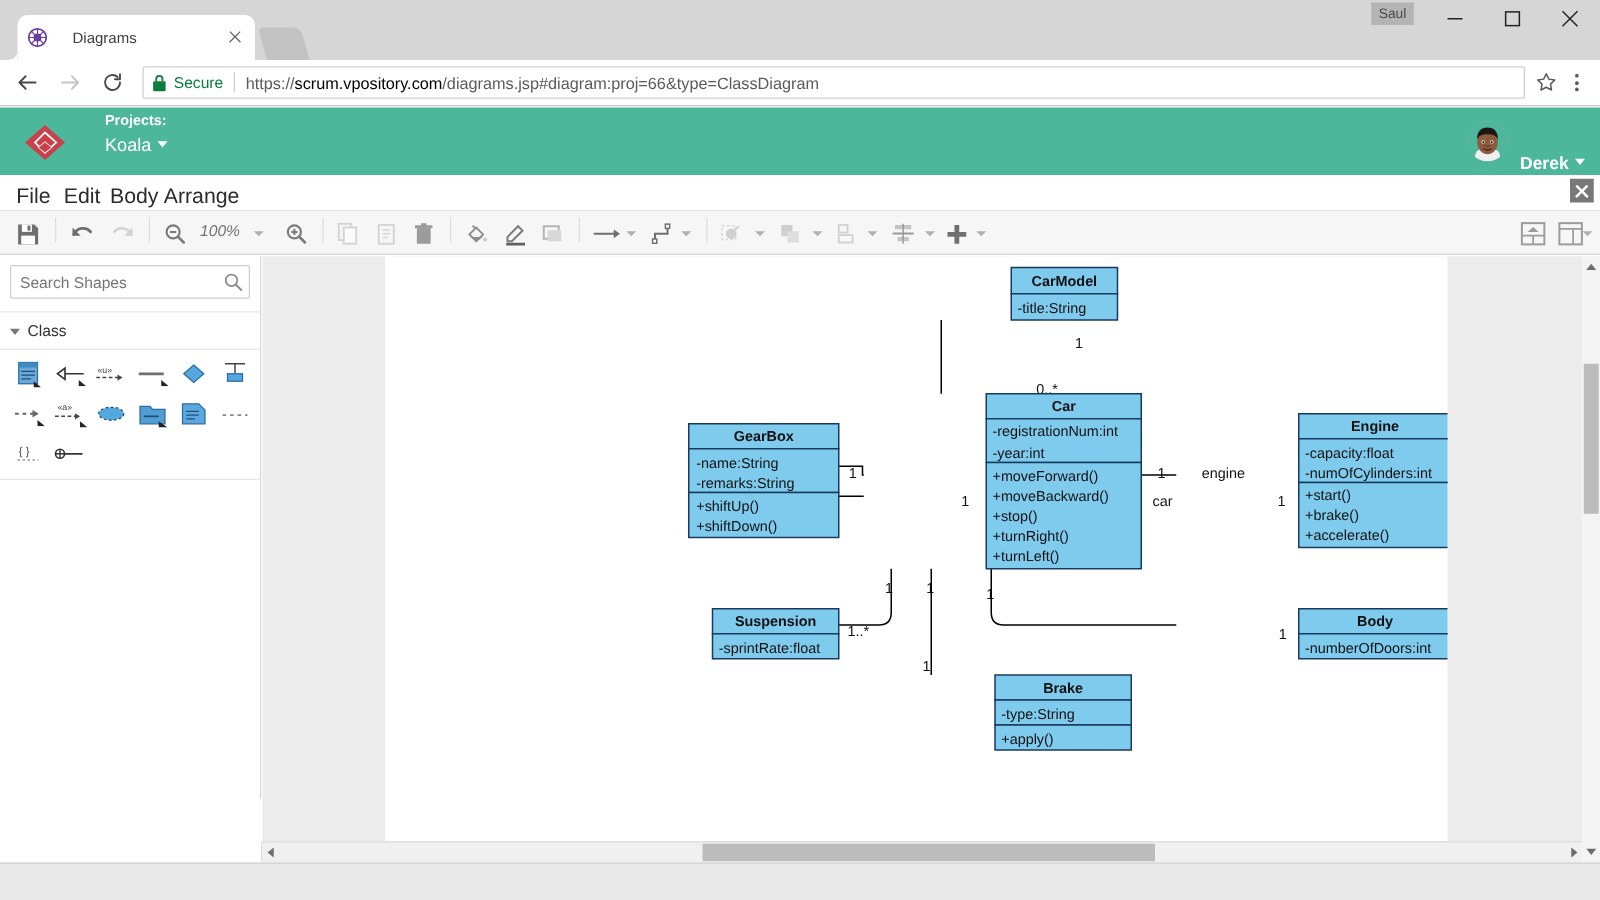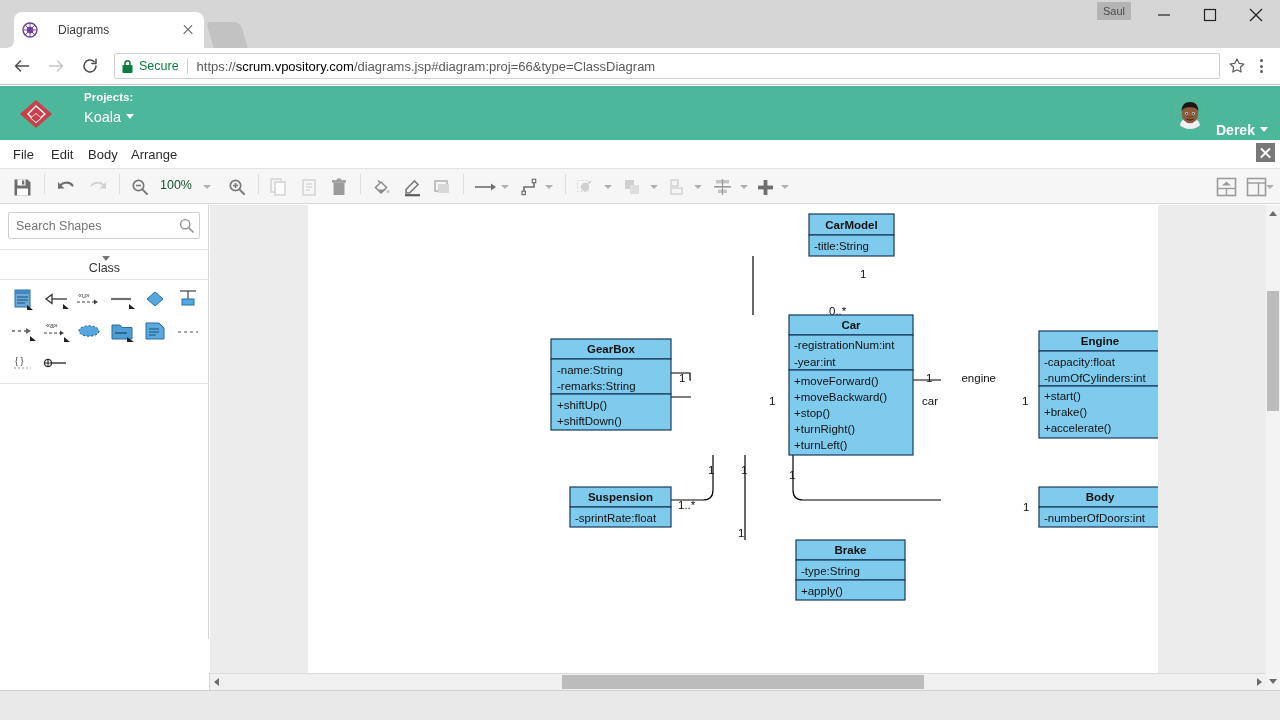--- a/index.html
+++ b/index.html
@@ -126,21 +126,21 @@
     position: absolute; left: 1216px; top: 122px; font-size: 14px;
     color: #fff; font-weight: bold; cursor: pointer;
   }
 
   
   .menubar {
     position: absolute; top: 140px; left: 0; width: 1280px; height: 29px;
     background: #fff; border-bottom: 1px solid #e2e2e2;
   }
   .menu-item {
-    position: absolute; top: 147px; font-size: 13px; color: #2b2b2b; cursor: pointer;
+    position: absolute; top: 147px; font-size: 17px; color: #2b2b2b; cursor: pointer;
   }
   .close-x {
     position: absolute; left: 1256px; top: 143px; width: 19px; height: 19px;
     background: #787878; cursor: pointer;
   }
   .close-x::before, .close-x::after {
     content: ""; position: absolute; left: 3px; top: 8.5px; width: 13px; height: 2.4px;
     background: #fff;
   }
   .close-x::before { transform: rotate(45deg); }
@@ -153,21 +153,21 @@
   }
   .tb {
     position: absolute; top: 176px; height: 22px;
     display: flex; align-items: center; cursor: pointer;
   }
   .tb svg { display: block; }
   .tb-sep {
     position: absolute; top: 174px; width: 1px; height: 20px; background: #dedede;
   }
   .zoom-label {
-    position: absolute; top: 178px; left: 160px; font-size: 12.5px; color: #14532d;
+    position: absolute; top: 178px; left: 160px; font-size: 12.5px; color: #737373; font-style: italic;
   }
   .tri-dn {
     width: 0; height: 0; margin-left: 4px;
     border-left: 4px solid transparent; border-right: 4px solid transparent;
     border-top: 4px solid #b0b0b0;
   }
 
   
   .shapes-panel {
     position: absolute; top: 205px; left: 0; width: 209px; height: 434px;
@@ -178,21 +178,21 @@
     width: 100%; height: 27px; border: 1px solid #cfcfcf; border-radius: 2px;
     font-size: 12.5px; color: #9a9a9a; padding: 0 26px 0 7px;
     font-family: "Liberation Sans", sans-serif; background: #fff; outline: none;
   }
   .search-ico { position: absolute; right: 6px; top: 6px; }
   .panel-divider {
     position: absolute; top: 44px; left: 0; width: 209px; height: 1px; background: #e6e6e6;
   }
   .section-hdr {
     position: absolute; top: 256px; left: 0; width: 209px; height: 18px;
-    display: flex; align-items: center; cursor: pointer; flex-direction: column;
+    display: flex; align-items: center; cursor: pointer;
   }
   .sec-tri {
     width: 0; height: 0; margin: 0 6px 0 8px;
     border-left: 4.5px solid transparent; border-right: 4.5px solid transparent;
     border-top: 5px solid #777;
   }
   .sec-label { font-size: 12.5px; color: #333; }
   .section-line {
     position: absolute; top: 279px; left: 0; width: 209px; height: 1px; background: #e6e6e6;
   }

